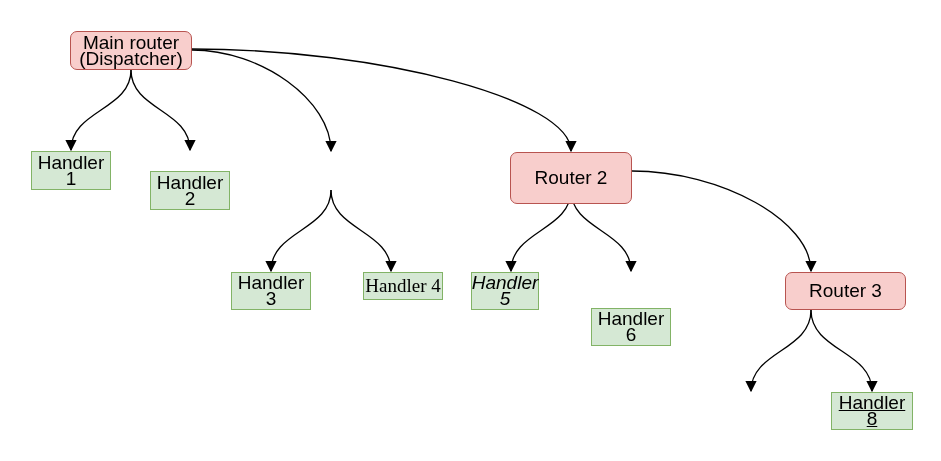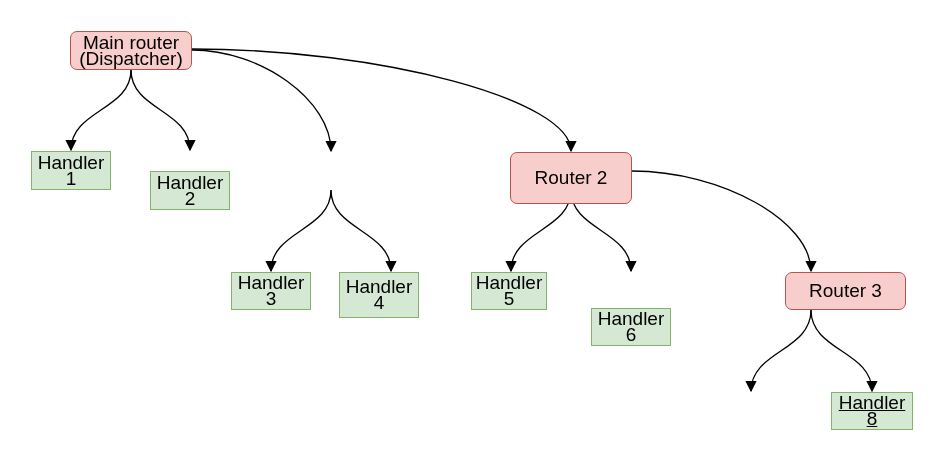--- a/index.html
+++ b/index.html
@@ -94,25 +94,25 @@
 
 
   <div class="node router" style="left:510px; top:152px; width:122px; height:52px;">
     <span>Router 2</span>
   </div>
 
   <div class="node handler" style="left:231px; top:272px; width:80px; height:38px;">
     <span>Handler 3</span>
   </div>
 
-  <div class="node handler" style="left:339px; top:272px; width:80px; height:46px;">
+  <div class="node handler" style="left:363px; top:272px; width:80px; height:28px;font-family:Liberation Serif, serif;">
     <span>Handler 4</span>
   </div>
 
-  <div class="node handler" style="left:471px; top:272px; width:76px; height:38px;">
+  <div class="node handler" style="left:471px; top:272px; width:68px; height:38px;font-style:italic;">
     <span>Handler 5</span>
   </div>
 
   <div class="node handler" style="left:591px; top:272px; width:80px; height:38px;margin-top:36px;">
     <span>Handler 6</span>
   </div>
 
   <div class="node router" style="left:750px; top:272px; width:121px; height:38px;margin-left:35px;">
     <span>Router 3</span>
   </div>

